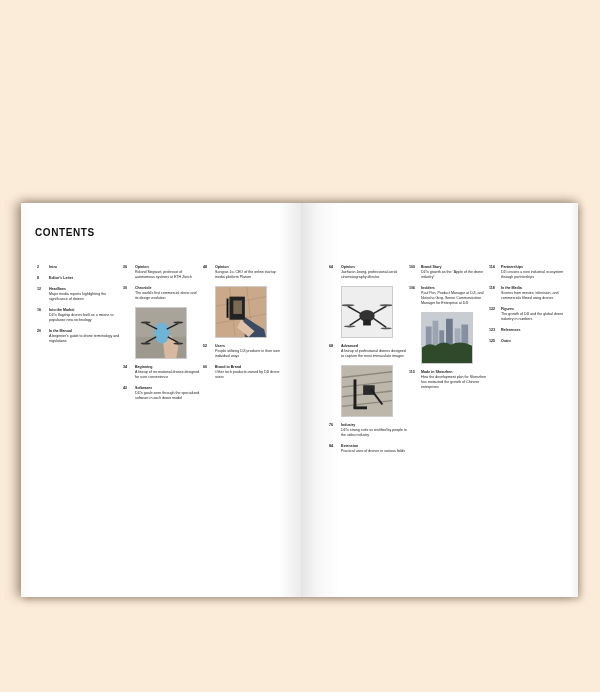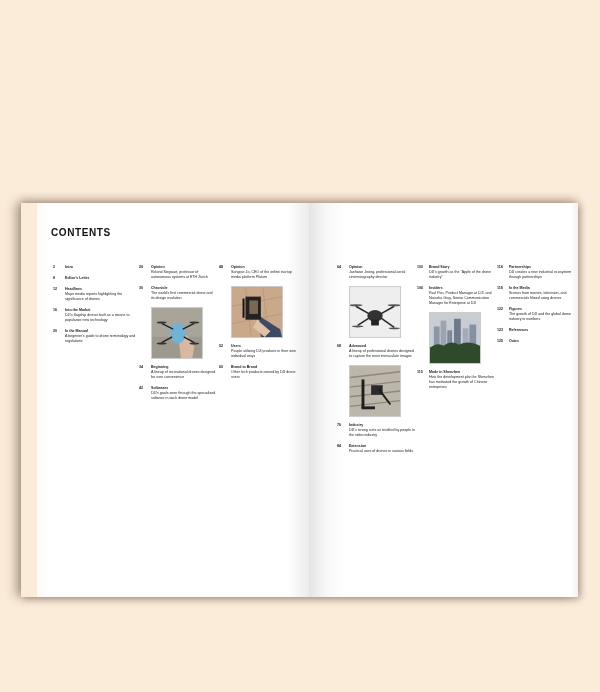--- a/index.html
+++ b/index.html
@@ -8,21 +8,20 @@
       background: #fbebd9;
       font-family: "Liberation Sans", sans-serif;
       position: relative;
     }
     .spread {
       position: absolute;
       left: 21px; top: 203px;
       width: 557px; height: 394px;
       box-shadow: -6px 0 10px rgba(80,60,40,0.35), 3px 3px 6px rgba(80,60,40,0.25), 0 -3px 8px rgba(80,60,40,0.3);
       display: flex;
-      padding-left: 16px;
     }
     .page {
       position: relative;
       height: 100%;
       background: #ffffff;
     }
     .page.left { width: 280px; background: linear-gradient(to right, #fafafa 0%, #ffffff 4%, #ffffff 92%, #ebebeb 100%); }
     .page.right { width: 277px; background: linear-gradient(to right, #e4e4e4 0%, #f7f7f7 6%, #ffffff 14%, #ffffff 97%, #f2f2f2 100%); }
     .title {
       position: absolute;

